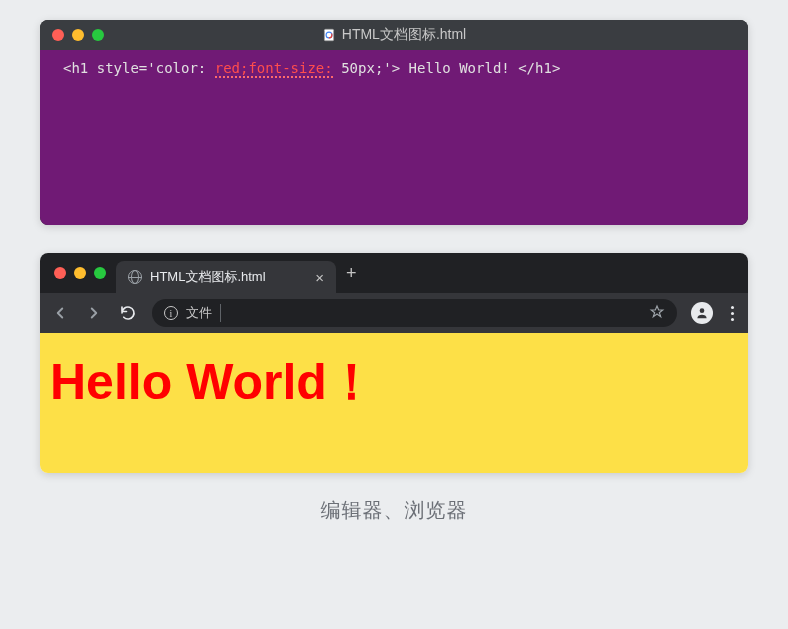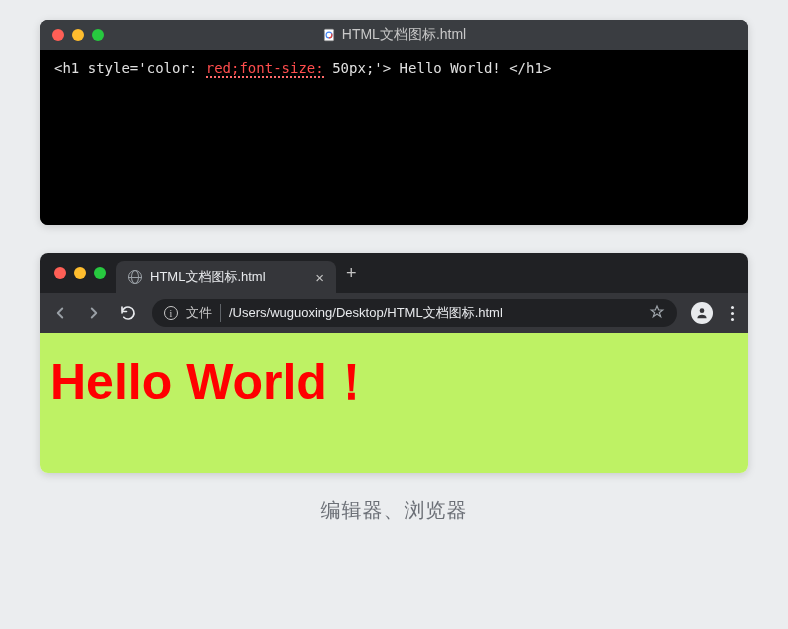--- a/index.html
+++ b/index.html
@@ -44,22 +44,22 @@
   .editor-title {
     margin: 0 auto;
     display: flex;
     align-items: center;
     gap: 6px;
     color: #c8c8c8;
     font-size: 14px;
   }
   .file-icon-svg { width: 14px; height: 14px; }
   .editor-body {
-    background: #000000;
-    padding: 10px 14px;
+    background: #701a75;
+    padding: 10px 23px;
     min-height: 175px;
     font-family: "Menlo", "Consolas", monospace;
     font-size: 14px;
     color: #d4d4d4;
     white-space: pre;
   }
   .code-white { color: #e0e0e0; }
   .code-red { color: #ff4d4d; border-bottom: 2px dotted #ff6b6b; }
 
   
@@ -161,21 +161,21 @@
     gap: 3px;
     padding: 0 4px;
   }
   .menu-dots span {
     width: 3px;
     height: 3px;
     background: #e8eaed;
     border-radius: 50%;
   }
   .browser-viewport {
-    background: #bef264;
+    background: #fde047;
     min-height: 140px;
     padding: 16px 10px;
   }
   .rendered-heading {
     color: red;
     font-size: 50px;
     font-weight: bold;
     font-family: -apple-system, "Helvetica Neue", Arial, sans-serif;
   }
 
@@ -270,21 +270,20 @@
         </svg>
     </div>
     <div class="nav-btn enabled">
       <svg width="18" height="18" viewBox="0 0 24 24">
           <path d="M4 12a8 8 0 1 1 2.34 5.66M4 4v6h6" stroke="#e8eaed" stroke-width="2.2" fill="none" stroke-linecap="round" stroke-linejoin="round"></path>
         </svg>
     </div>
     <div class="addr-bar">
       <span class="info-icon">i</span>
       <span class="addr-label">文件</span>
-      <span>/Users/wuguoxing/Desktop/HTML文档图标.html</span>
       <span class="addr-star">
         <svg width="16" height="16" viewBox="0 0 24 24">
             <path d="M12 3l2.5 6h6l-5 4 2 6-5.5-4-5.5 4 2-6-5-4h6z" fill="none" stroke="#9aa0a6" stroke-width="1.8"></path>
           </svg>
       </span>
     </div>
     <div class="avatar">
       <svg width="14" height="14" viewBox="0 0 24 24">
           <circle cx="12" cy="8" r="4" fill="#35363a"></circle>
           <path d="M4 21c0-4 4-6 8-6s8 2 8 6" fill="#35363a"></path>

